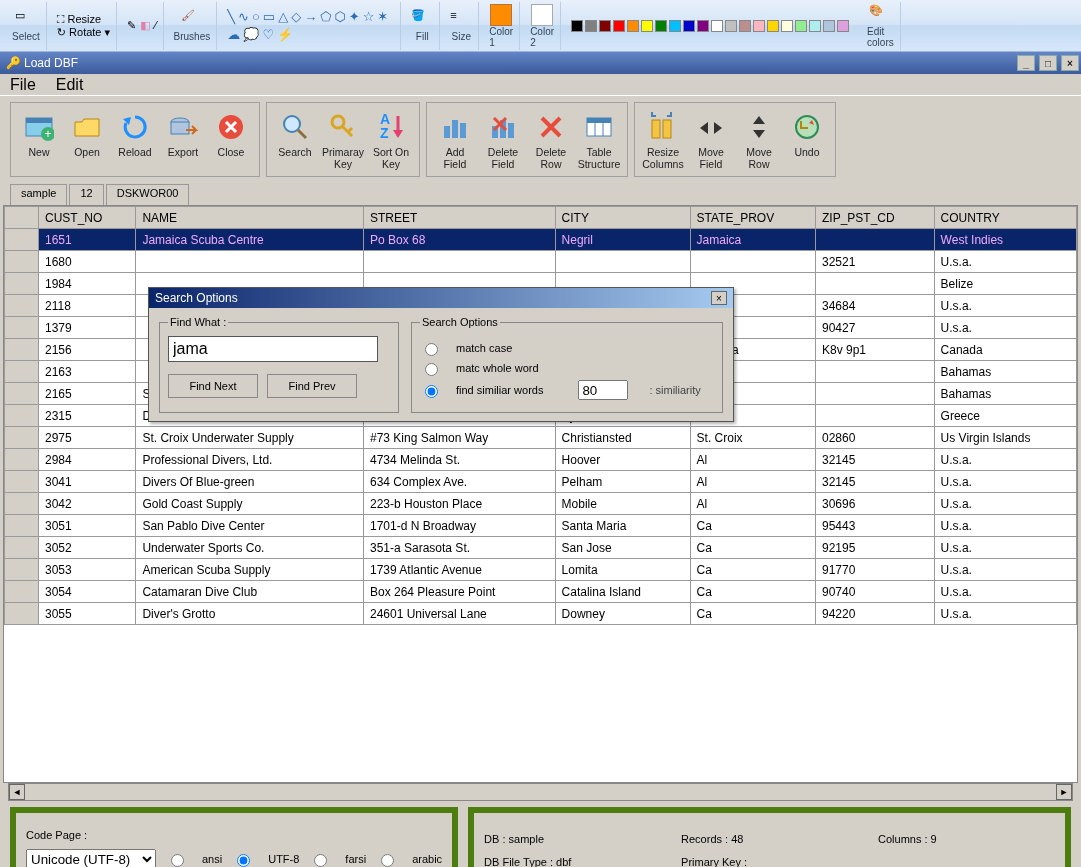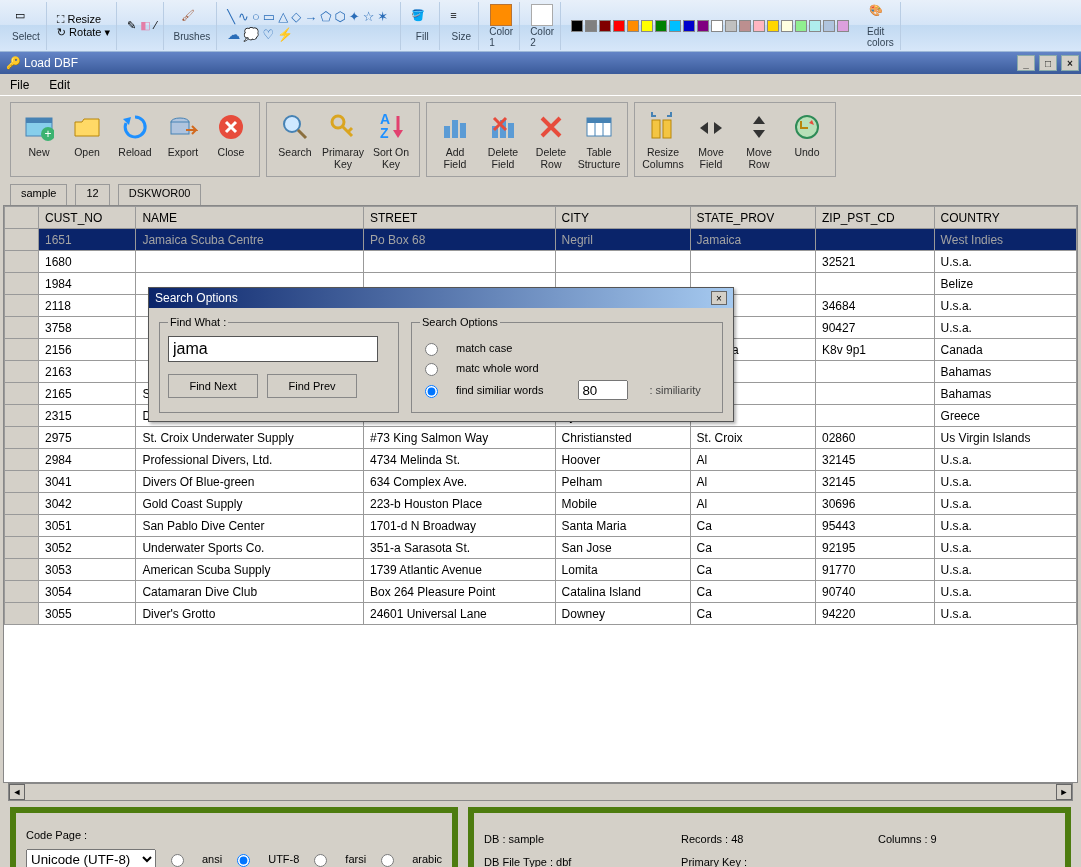--- a/index.html
+++ b/index.html
@@ -9,38 +9,38 @@
 .ribbon-icon { width:22px; height:22px; }
 .ribbon-lbl { font-size:10px; color:#345; }
 .colors-grid { display:flex; flex-wrap:wrap; width:280px; gap:2px; }
 .swatch { width:12px; height:12px; border:1px solid #888; }
 
 .window { margin:0; }
 .titlebar { background: linear-gradient(#6384c6, #3a5a9a); color:#fff; display:flex; align-items:center; height:22px; padding-left:6px; font-size:12px; }
 .titlebar-icon { width:14px; height:14px; margin-right:4px; }
 .titlebar-btns { margin-left:auto; display:flex; }
 .titlebar-btn { width:18px; height:16px; border:1px solid #8aa; background:#d4d0c8; margin:1px 2px; display:flex; align-items:center; justify-content:center; font-size:10px; font-weight:bold; color:#222; }
-.menubar { background:#d4d0c8; height:22px; display:flex; align-items:center; padding-left:10px; gap:20px; font-size:12px; border-bottom:1px solid #fff; }
+.menubar { background:#d4d0c8; height:22px; display:flex; align-items:center; padding-left:10px; gap:20px; font-size:16px; border-bottom:1px solid #fff; }
 
 .toolbar-area { background:#d4d0c8; padding:6px 10px; display:flex; gap:6px; }
 .tool-group { border:1px solid #a0a0a0; background:#d4d0c8; display:flex; padding:6px 4px; }
 .tool-btn { display:flex; flex-direction:column; align-items:center; width:48px; cursor:pointer; }
 .tool-icon { width:36px; height:36px; display:flex; align-items:center; justify-content:center; }
 .tool-lbl { font-size:10.5px; color:#222; text-align:center; line-height:1.1; margin-top:2px; white-space:pre; }
 
 .tabs { background:#d4d0c8; height:22px; display:flex; padding-left:10px; }
-.tab { border:1px solid #999; border-bottom:none; background:#d4d0c8; padding:2px 10px; margin-right:8px; font-size:11px; position:relative; top:1px; }
+.tab { border:1px solid #999; border-bottom:none; background:#d4d0c8; padding:2px 10px; margin-right:2px; font-size:11px; position:relative; top:1px; }
 .tab.active { background:#d4d0c8; }
 
 .grid-wrap { position:relative; border:1px solid #888; background:#fff; margin:0 3px; height:578px; overflow:auto; }
 table { border-collapse:collapse; width:100%; font-size:12px; }
 th, td { border:1px solid #999; padding:3px 6px; text-align:left; height:22px; background:#fff; white-space:nowrap; }
 th { background:#d4d0c8; font-weight:normal; position:sticky; top:0; }
 th:first-child, td:first-child { width:34px; background:#d4d0c8; }
-tr.selected td { background:#0a246a; color:#a3a3a3; }
+tr.selected td { background:#0a246a; color:#f0abfc; }
 tr.selected td:first-child { background:#d4d0c8; }
 
 .search-dialog { position:absolute; left:148px; top:287px; width:586px; background:#d4d0c8; border:1px solid #555; box-shadow:2px 2px 3px rgba(0,0,0,.3); z-index:10; }
 .sd-title { background:linear-gradient(to right,#0a246a,#a6caf0); color:#fff; padding:3px 6px; display:flex; align-items:center; font-size:12px; }
 .sd-close { margin-left:auto; width:16px; height:14px; border:1px solid #666; background:#d4d0c8; color:#000; display:flex; align-items:center; justify-content:center; font-size:10px; }
 .sd-body { display:flex; padding:8px; gap:8px; }
 fieldset { border:1px solid #888; padding:8px; font-size:11px; }
 .find-input { width:210px; height:26px; font-size:16px; padding:2px 4px; border:1px solid #555; }
 .sd-btn { width:90px; height:24px; border:1px solid #888; background:#d4d0c8; font-size:11px; margin:6px 6px 0 0; }
 .radio-row { display:flex; align-items:center; gap:15px; margin:4px 0; font-size:11px; }
@@ -394,21 +394,21 @@
             <td>2118</td>
             <td></td>
             <td></td>
             <td></td>
             <td></td>
             <td>34684</td>
             <td>U.s.a.</td>
           </tr>
           <tr>
             <td></td>
-            <td>3758</td>
+            <td>1379</td>
             <td></td>
             <td></td>
             <td></td>
             <td></td>
             <td>90427</td>
             <td>U.s.a.</td>
           </tr>
           <tr>
             <td></td>
             <td>2156</td>

